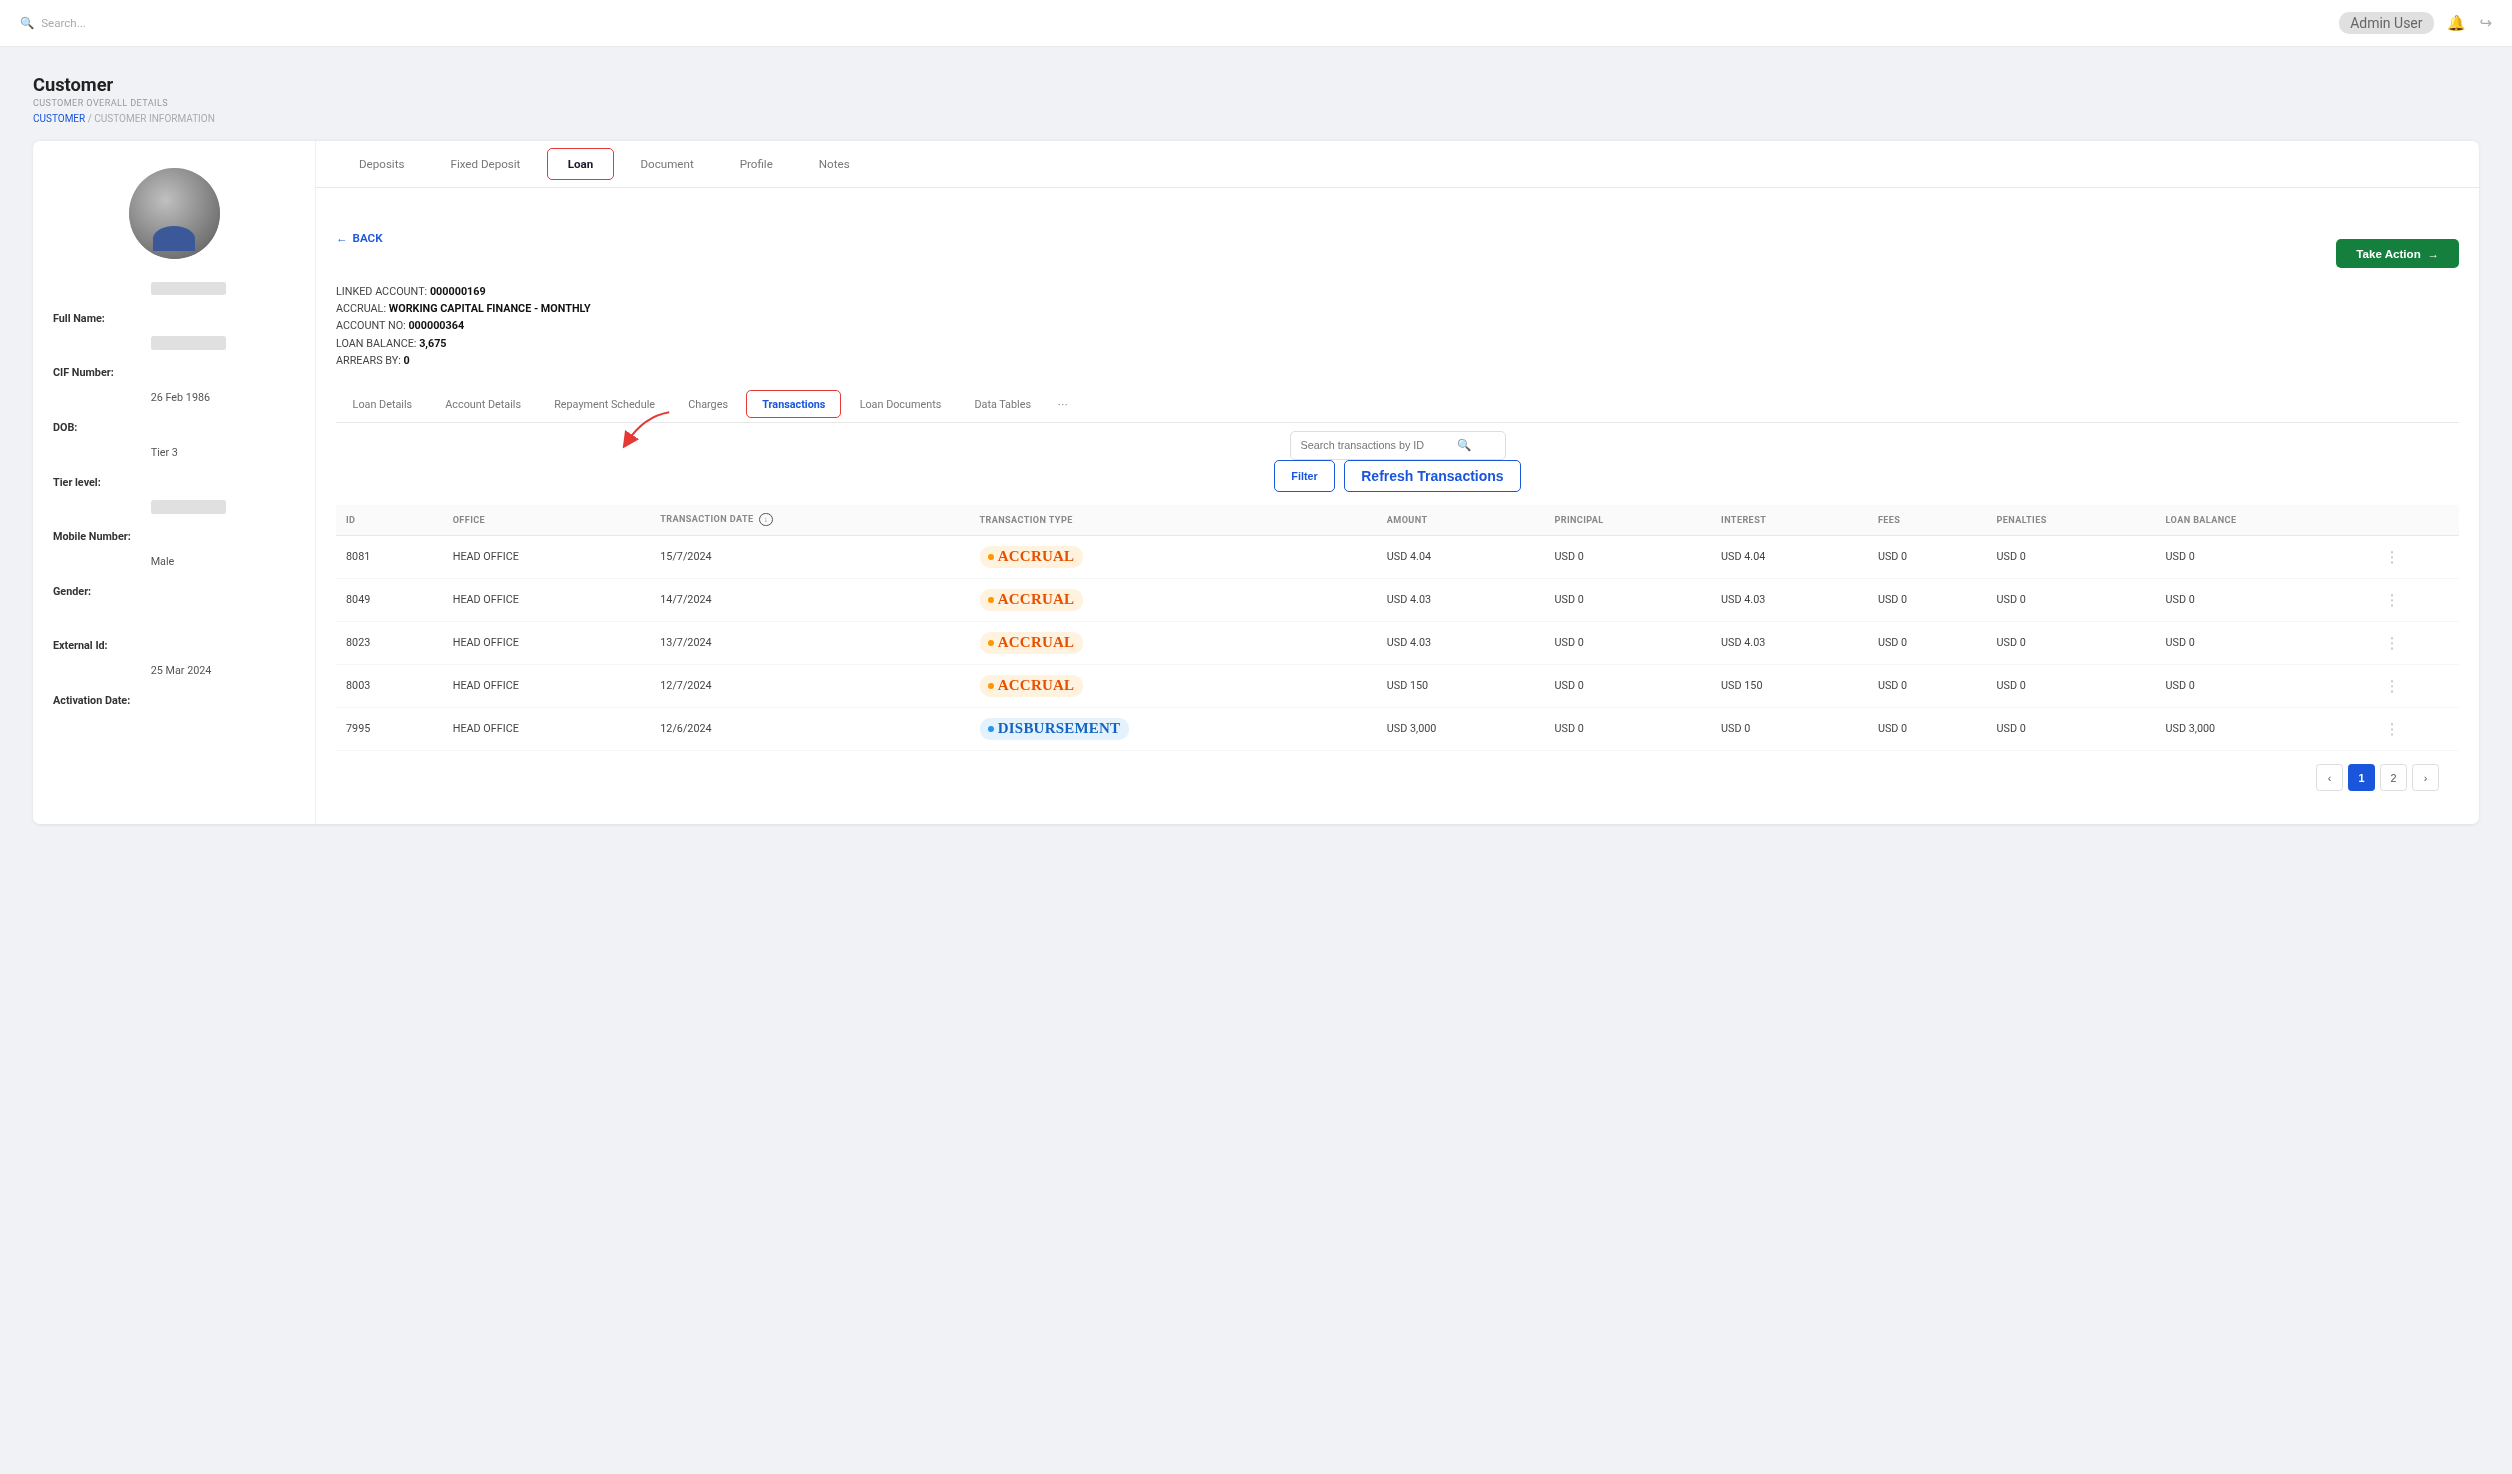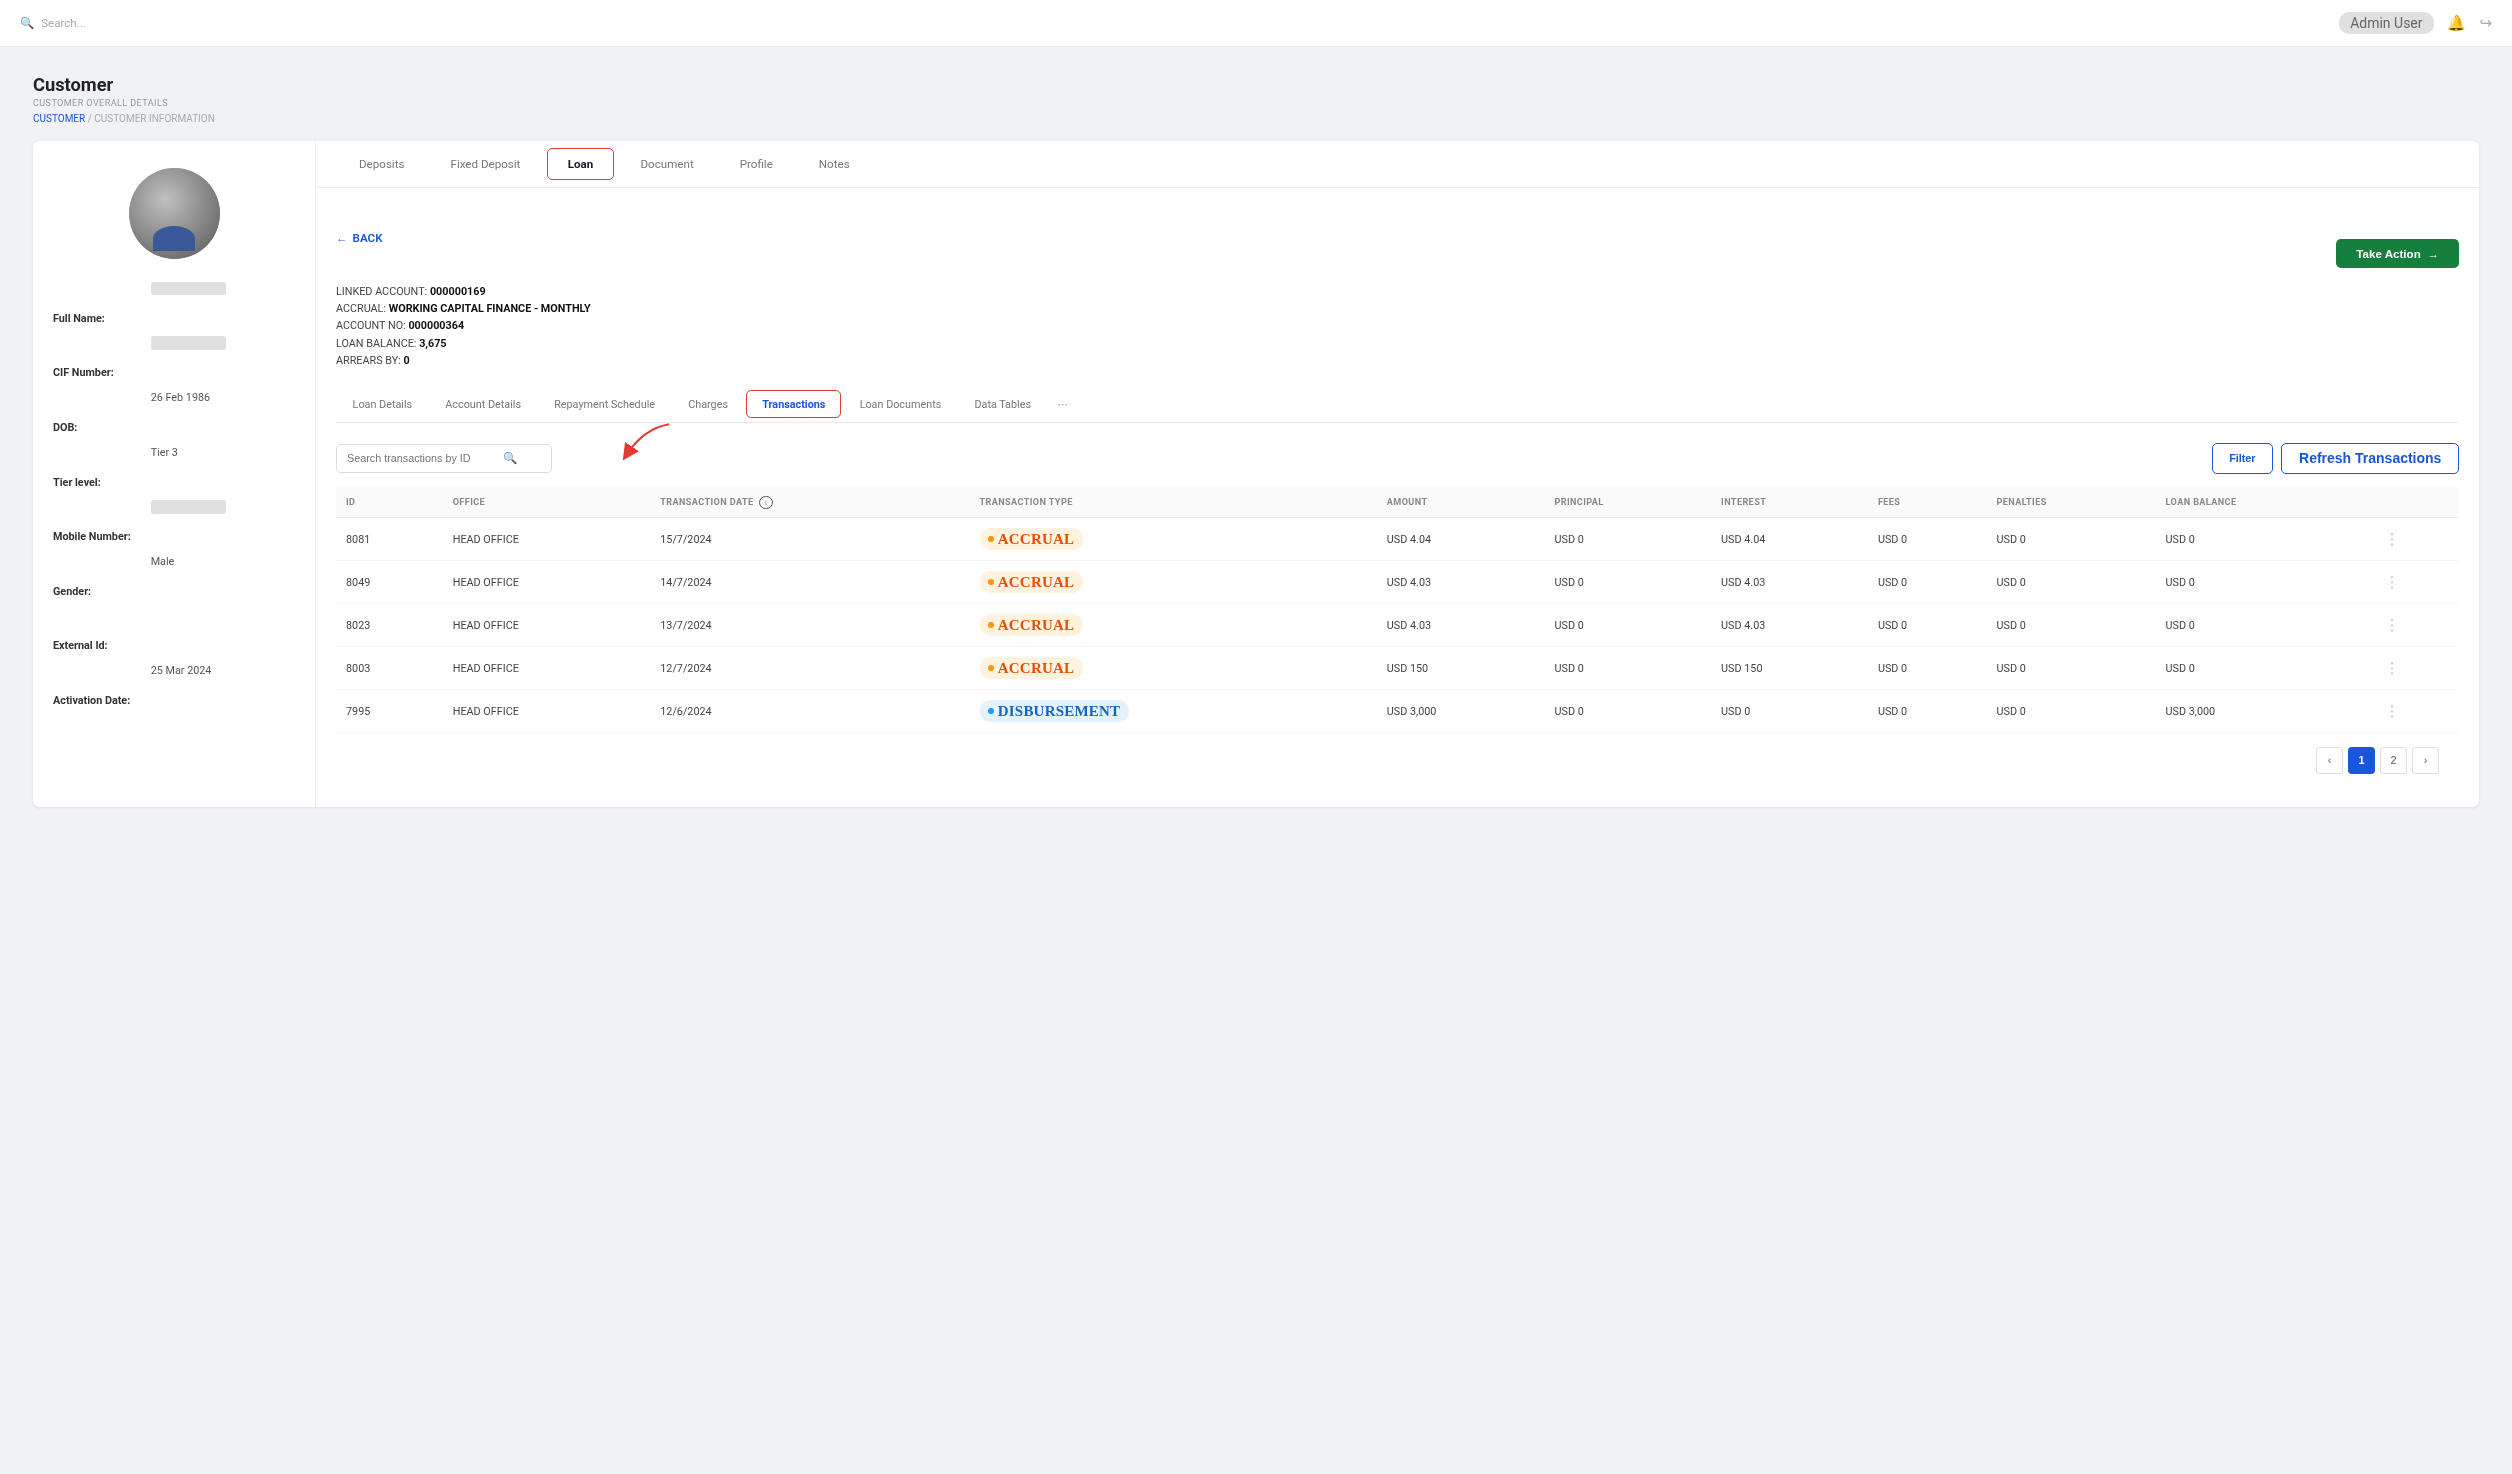--- a/index.html
+++ b/index.html
@@ -64,29 +64,29 @@
     .back-action-row { display: flex; justify-content: space-between; align-items: center; margin-bottom: 16.6px; }
     .back-btn { display: flex; align-items: center; gap: 5px; color: #1a56db; font-size: 11.6px; font-weight: 600; cursor: pointer; }
     .take-action-btn { background: #15803d; color: #fff; border: none; border-radius: 5px; padding: 8.3px 20px; font-size: 11.6px; font-weight: 600; cursor: pointer; display: flex; align-items: center; gap: 6.7px; margin-top: 31px; }
 
     
     .account-info { margin-bottom: 20px; }
     .account-info p { font-size: 10.8px; color: #444; margin-bottom: 4.2px; }
     .account-info strong { font-weight: 700; color: #111; }
 
     
-    .sub-tab-bar { display: flex; align-items: center; border-bottom: 0.8px solid #e8e8e8; margin-bottom: 20px; gap: 0; }
+    .sub-tab-bar { display: flex; align-items: center; border-bottom: 0.8px solid #e8e8e8; margin-bottom: 8px; gap: 0; }
     .sub-tab { padding: 10px 16.6px; font-size: 10.8px; color: #777; cursor: pointer; white-space: nowrap; }
     .sub-tab.active { color: #1a56db; font-weight: 600; border-bottom: 1.7px solid #1a56db; }
     .sub-tab.highlighted { border: 1.7px solid #e53935; border-radius: 5px; color: #1a56db; font-weight: 700; margin: 3.3px 1.7px; padding: 6.7px 15px; }
     .sub-tab.highlighted.active { border-bottom: 1.7px solid #e53935; }
     .sub-tab-more { padding: 10px 10px; color: #999; font-size: 13.3px; cursor: pointer; }
 
     
-    .search-filter-row { display: flex; justify-content: space-between; align-items: center; margin-bottom: 13.3px; }
+    .search-filter-row { display: flex; justify-content: space-between; align-items: center; margin-bottom: 13.3px; flex-direction: column; }
     .search-box { display: flex; align-items: center; border: 0.8px solid #ddd; border-radius: 5px; padding: 6.7px 10px; gap: 6.7px; background: #fff; min-width: 216px; }
     .search-box input { border: none; outline: none; font-size: 10.8px; color: #555; width: 150px; }
     .search-icon { color: #aaa; font-size: 11.6px; }
     .filter-btns { display: flex; gap: 8.3px; }
     .filter-btn { border: 1.2px solid #1a56db; color: #1a56db; background: #fff; border-radius: 5px; padding: 6.7px 16.6px; font-size: 10.8px; font-weight: 600; cursor: pointer; }
     .refresh-btn { border: 1.2px solid #1a56db; color: #1a56db; background: #fff; border-radius: 5px; padding: 6.7px 16.6px; font-size: 14px; font-weight: 600; cursor: pointer; }
 
     
     .arrow-annotation { position: relative; }
 

